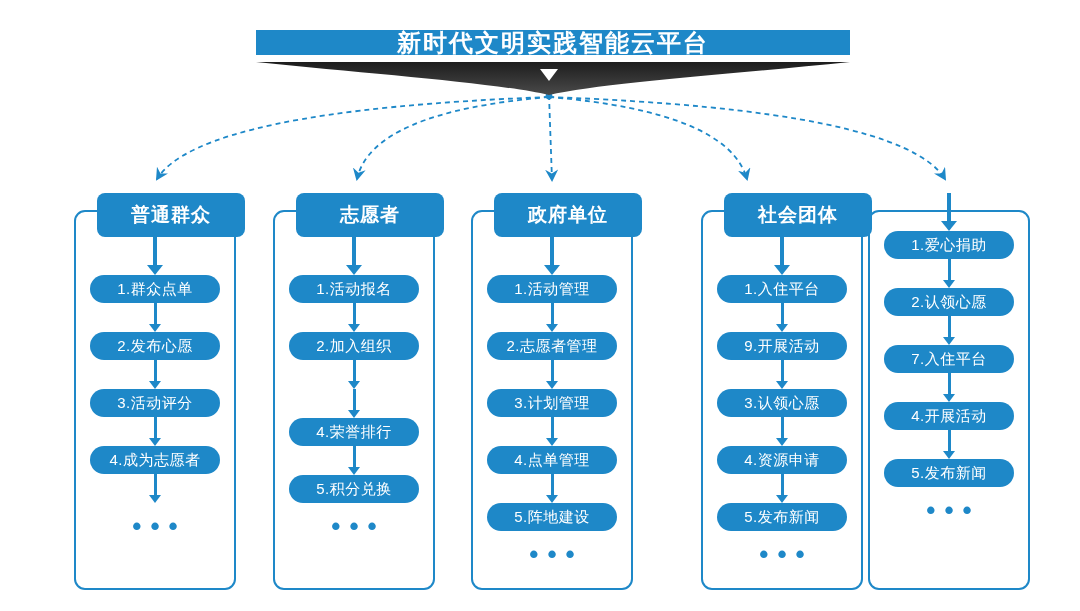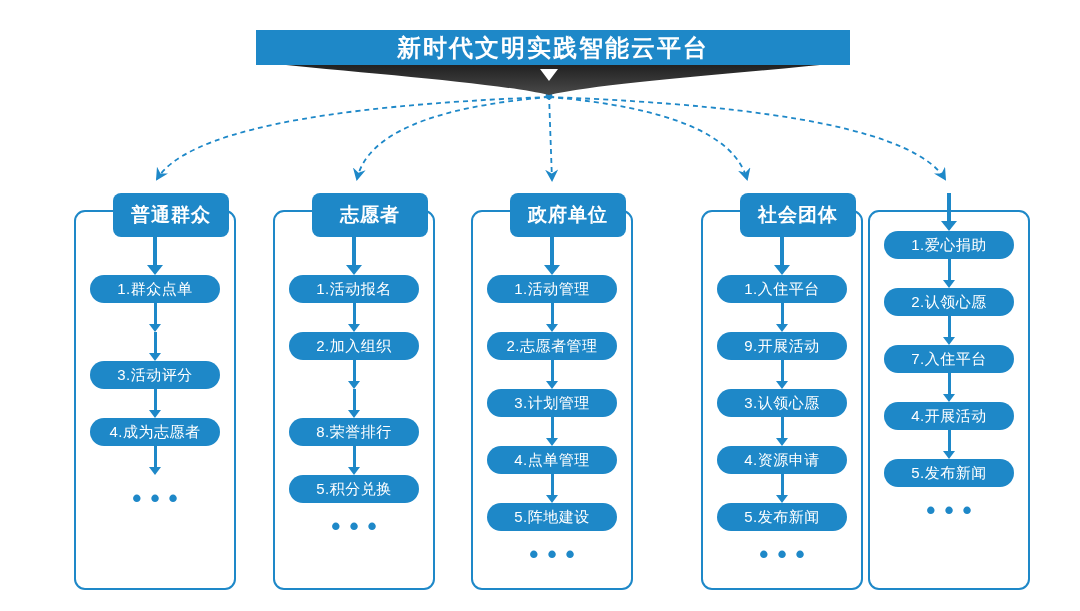--- a/index.html
+++ b/index.html
@@ -15,21 +15,21 @@
     background: var(--bg, #ffffff);
     overflow: hidden;
   }
 
   
   .banner {
     position: absolute;
     left: 256px;
     top: 30px;
     width: 594px;
-    height: 35px;
+    height: 25px;
     background: var(--blue, #1e88c8);
     display: flex;
     align-items: center;
     justify-content: center;
     color: #ffffff;
     font-size: 24px;
     font-weight: bold;
     letter-spacing: 2px;
     z-index: 3;
   }
@@ -81,21 +81,21 @@
     left: 1px;
     right: 1px;
     bottom: 0;
     border: 2px solid var(--blue, #1e88c8);
     border-radius: 11px;
     background: transparent;
   }
   .chead {
     position: relative;
     z-index: 1;
-    width: 116px;
+    width: 148px;
     height: 44px;
     background: var(--blue, #1e88c8);
     border-radius: 8px;
     display: flex;
     align-items: center;
     justify-content: center;
     color: #ffffff;
     font-size: 19px;
     font-weight: bold;
     letter-spacing: 1px;
@@ -197,20 +197,21 @@
     <div class="chead">普通群众</div>
     <div class="arrow big">
         <i class="ln"></i>
         <i class="hd"></i>
       </div>
     <div class="step">1.群众点单</div>
     <div class="arrow">
         <i class="ln"></i>
         <i class="hd"></i>
       </div>
+    <div class="step">2.发布心愿</div>
     <div class="arrow">
         <i class="ln"></i>
         <i class="hd"></i>
       </div>
     <div class="step">3.活动评分</div>
     <div class="arrow">
         <i class="ln"></i>
         <i class="hd"></i>
       </div>
     <div class="step">4.成为志愿者</div>
@@ -235,21 +236,21 @@
       </div>
     <div class="step">2.加入组织</div>
     <div class="arrow">
         <i class="ln"></i>
         <i class="hd"></i>
       </div>
     <div class="arrow">
         <i class="ln"></i>
         <i class="hd"></i>
       </div>
-    <div class="step">8.荣誉排行</div>
+    <div class="step">4.荣誉排行</div>
     <div class="arrow">
         <i class="ln"></i>
         <i class="hd"></i>
       </div>
     <div class="step">5.积分兑换</div>
     <div class="dots">•••</div>
   </div>
 
   <div class="column" style="left:470px">
     <div class="outline"></div>

